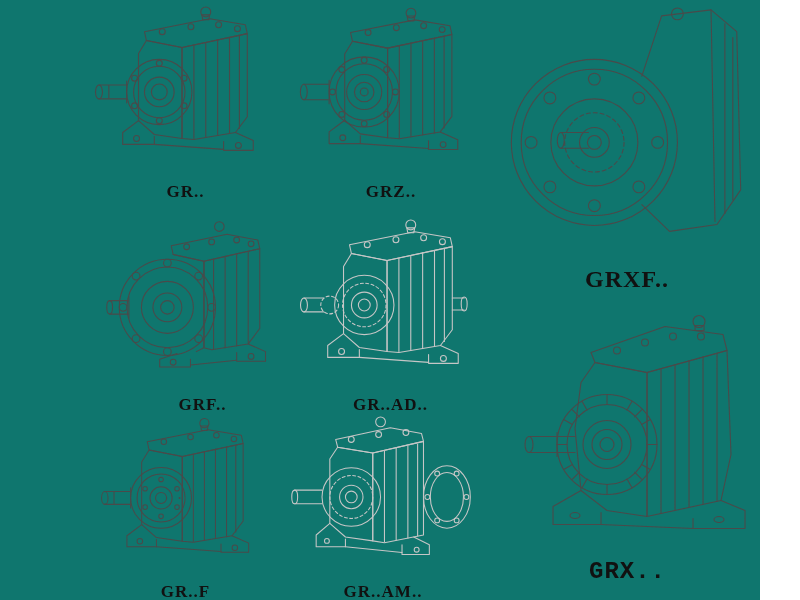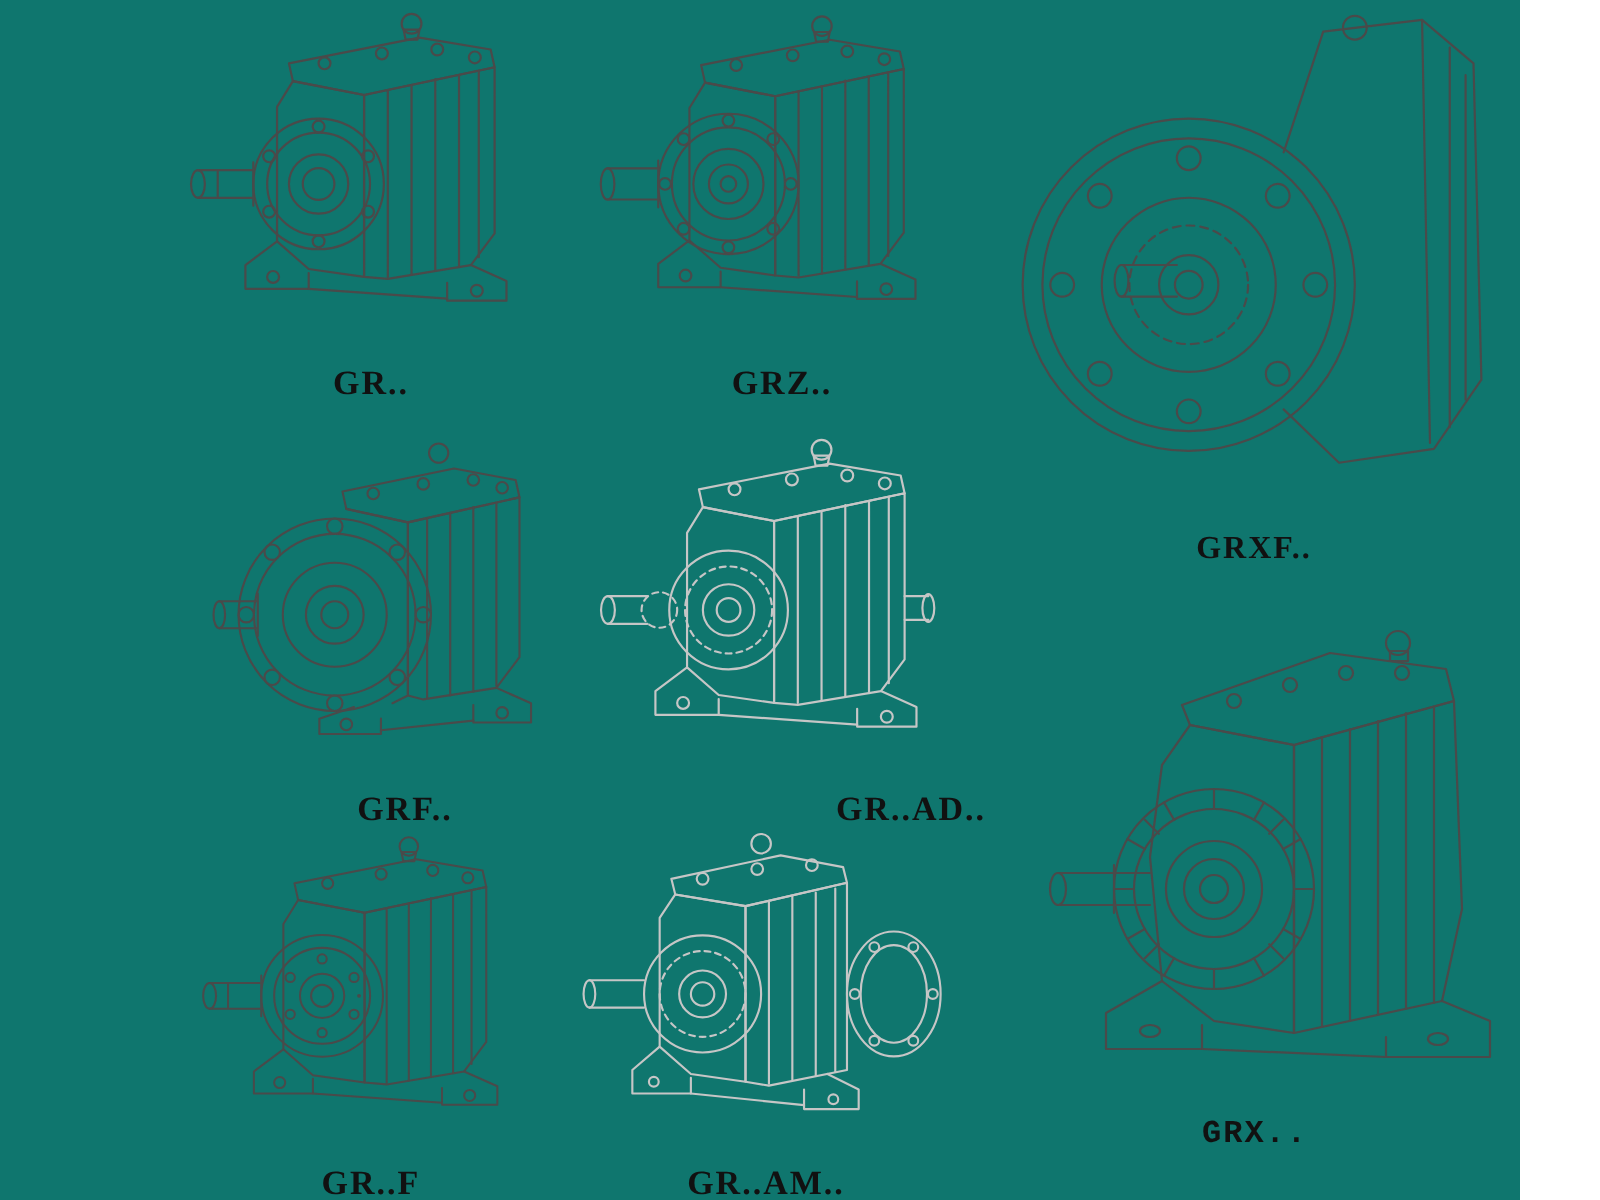--- a/index.html
+++ b/index.html
@@ -6,21 +6,21 @@
   .page{
     position:relative;width:760px;height:600px;background:#0f766e;
     font-family:"Liberation Serif", serif;overflow:hidden;
   }
   .fig{position:absolute;display:flex;flex-direction:column;align-items:center;}
   .fig svg{display:block;}
   .caption{
     font-weight:bold;font-size:17px;color:#111111;letter-spacing:1px;
     text-align:center;margin-top:2px;white-space:nowrap;
   }
-  .caption.big{font-size:16px;}
+  .caption.big{font-size:24px;}
   .ln{fill:none;stroke:#4a4a4a;stroke-width:1.1;stroke-linejoin:round;stroke-linecap:round;}
   .faded .ln, g.faded{stroke:#c6c6c6;}
   g.faded{fill:none;stroke-width:1.1;stroke-linejoin:round;stroke-linecap:round;}
   .teeth{stroke-dasharray:4 3;}
   .teeth-f{stroke-dasharray:3 2.5;}
 </style>
 </head>
 <body>
 
 <div class="page">
@@ -156,21 +156,21 @@
         <path d="M150 134 L168 142 V152 H138 V143"></path>
         <circle cx="153" cy="147" r="3"></circle>
         <path d="M76 144 L58 150 V158 H90 V150"></path>
         <circle cx="72" cy="153" r="3"></circle>
         <path d="M90 156 L138 151"></path>
       </g>
     </svg>
     <div class="caption">GRF..</div>
   </div>
 
-  <div class="fig" style="left:288px;top:215px;width:205px;align-items:flex-end;">
+  <div class="fig" style="left:288px;top:215px;width:205px;">
     <svg width="205" height="178" viewBox="0 0 195 180">
       <g class="faded">
         <circle cx="118" cy="10" r="5"></circle>
         <path d="M114 13 h8 l-1 5 h-6 z"></path>
         <path d="M56 30 L122 17 L158 23 L160 32 L94 46 L58 39 Z"></path>
         <circle cx="74" cy="30" r="3"></circle>
           <circle cx="103" cy="25" r="3"></circle>
         <circle cx="131" cy="23" r="3"></circle>
           <circle cx="150" cy="27" r="3"></circle>
         <path d="M58 39 L94 46 L94 138 L66 134 L50 120 L50 52 Z"></path>

